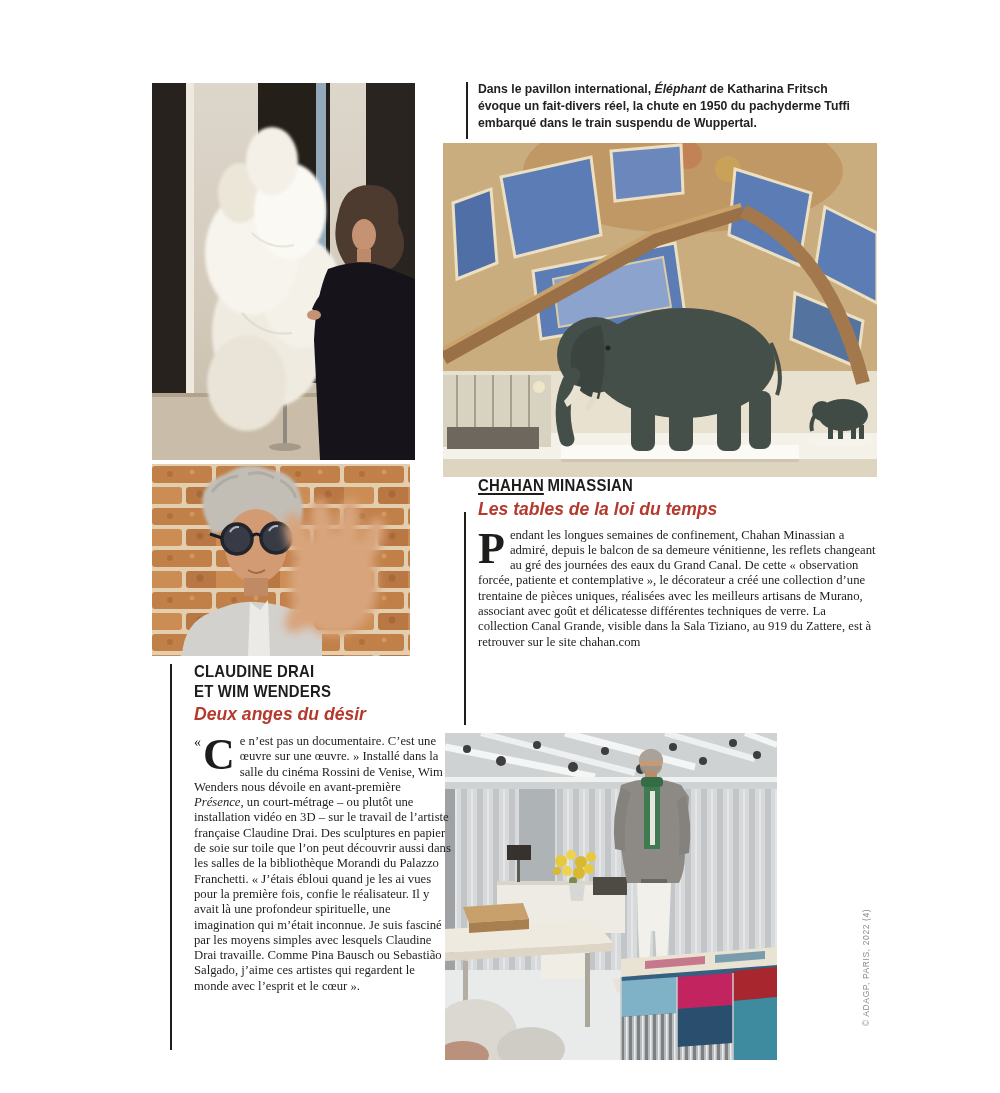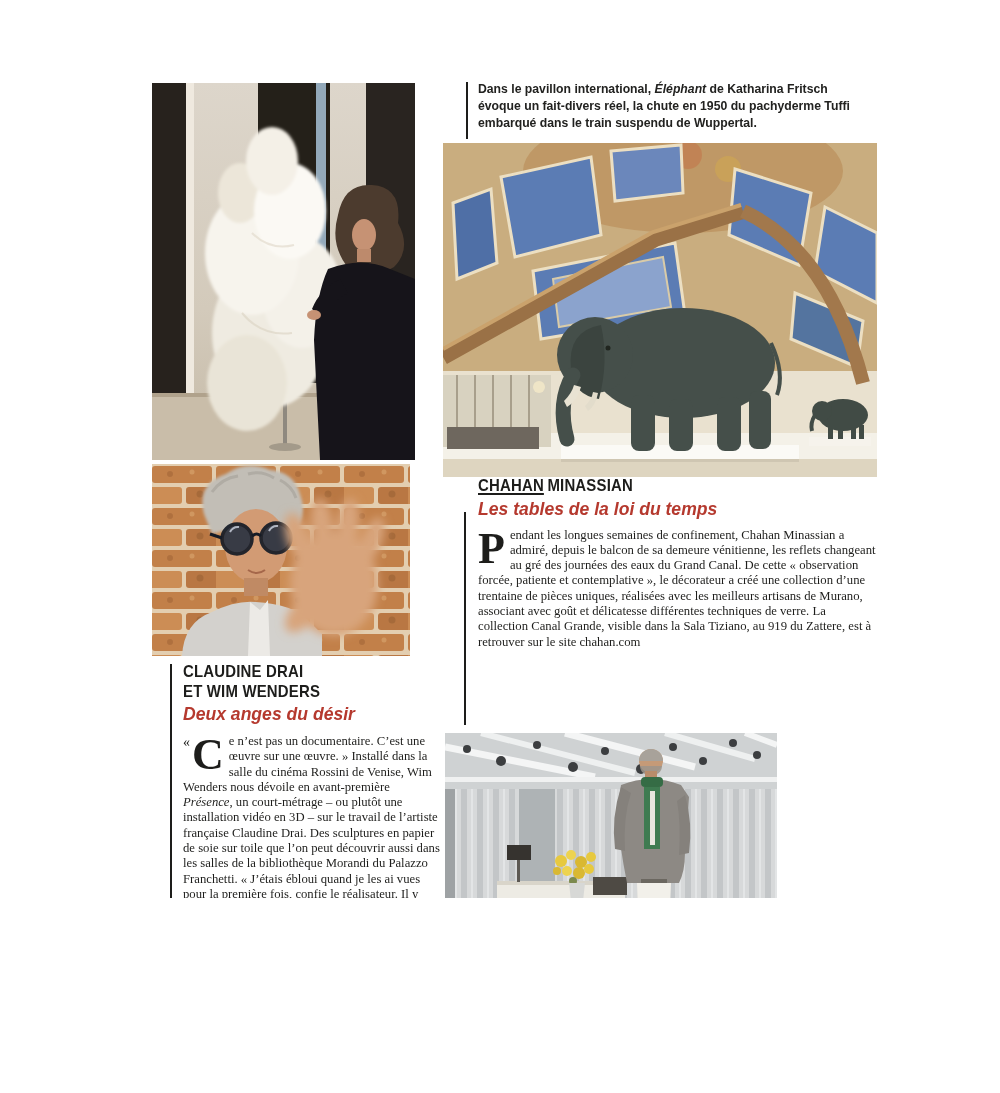--- a/index.html
+++ b/index.html
@@ -1,16 +1,16 @@
 <!DOCTYPE html>
 <html><head>
 <meta charset="utf-8">
 <style>
   html,body{margin:0;padding:0;background:#ffffff;}
-  #page{position:relative;width:1000px;height:898px;background:#ffffff;overflow:hidden;
+  #page{position:relative;width:1000px;height:1093px;background:#ffffff;overflow:hidden;
         font-family:"Liberation Serif",serif;color:#1e1e1c;}
   .abs{position:absolute;}
   .photo{position:absolute;overflow:hidden;}
   .photo svg{display:block;width:100%;height:100%;}
 
   
   .vrule{position:absolute;width:2px;background:#1d1d1b;}
 
   
   .photo-caption{position:absolute;left:478px;top:80px;width:430px;
@@ -323,21 +323,21 @@
   <div class="vrule" style="left:464px;top:512px;height:213px;"></div>
   <div class="abs" style="left:478px;top:476px;width:410px;">
     <div class="kicker"><span class="u">CHAHAN</span><span class="rest">MINASSIAN</span></div>
     <div class="hed-italic">Les tables de la loi du temps</div>
     <div class="body-text" style="width:400px;margin-top:8px;">
       <p><span class="dropcap">P</span><span>endant les longues semaines de confinement, Chahan Minassian a admiré, depuis le balcon de sa demeure vénitienne, les reflets changeant au gré des journées des eaux du Grand Canal. De cette « observation forcée, patiente et contemplative », le décorateur a créé une collection d’une trentaine de pièces uniques, réalisées avec les meilleurs artisans de Murano, associant avec goût et délicatesse différentes techniques de verre. La collection Canal Grande, visible dans la Sala Tiziano, au 919 du Zattere, est à retrouver sur le site chahan.com</span></p>
     </div>
   </div>
 
   <div class="vrule" style="left:170px;top:664px;height:386px;"></div>
-  <div class="abs" style="left:183px;top:662px;width:262px;">
+  <div class="abs" style="left:194px;top:662px;width:262px;">
     <div class="kicker">CLAUDINE DRAI</div>
     <div class="kicker">ET WIM WENDERS</div>
     <div class="hed-italic">Deux anges du désir</div>
     <div class="body-text" style="width:258px;margin-top:9px;">
       <p>
         <span class="lead-group">
             <span class="lead-quote">«</span>
             <span class="dropcap">C</span>
           </span><span>e n’est pas un documentaire. C’est une œuvre sur une œuvre. » Installé dans la salle du cinéma Rossini de Venise, Wim Wenders nous dévoile en avant-première </span><span class="it">Présence</span><span>, un court-métrage – ou plutôt une installation vidéo en 3D – sur le travail de l’artiste française Claudine Drai. Des sculptures en papier de soie sur toile que l’on peut découvrir aussi dans les salles de la bibliothèque Morandi du Palazzo Franchetti. « J’étais ébloui quand je les ai vues pour la première fois, confie le réalisateur. Il y avait là une profondeur spirituelle, une imagination qui m’était inconnue. Je suis fasciné par les moyens simples avec lesquels Claudine Drai travaille. Comme Pina Bausch ou Sebastião Salgado, j’aime ces artistes qui regardent le monde avec l’esprit et le cœur ».</span>
       </p>

